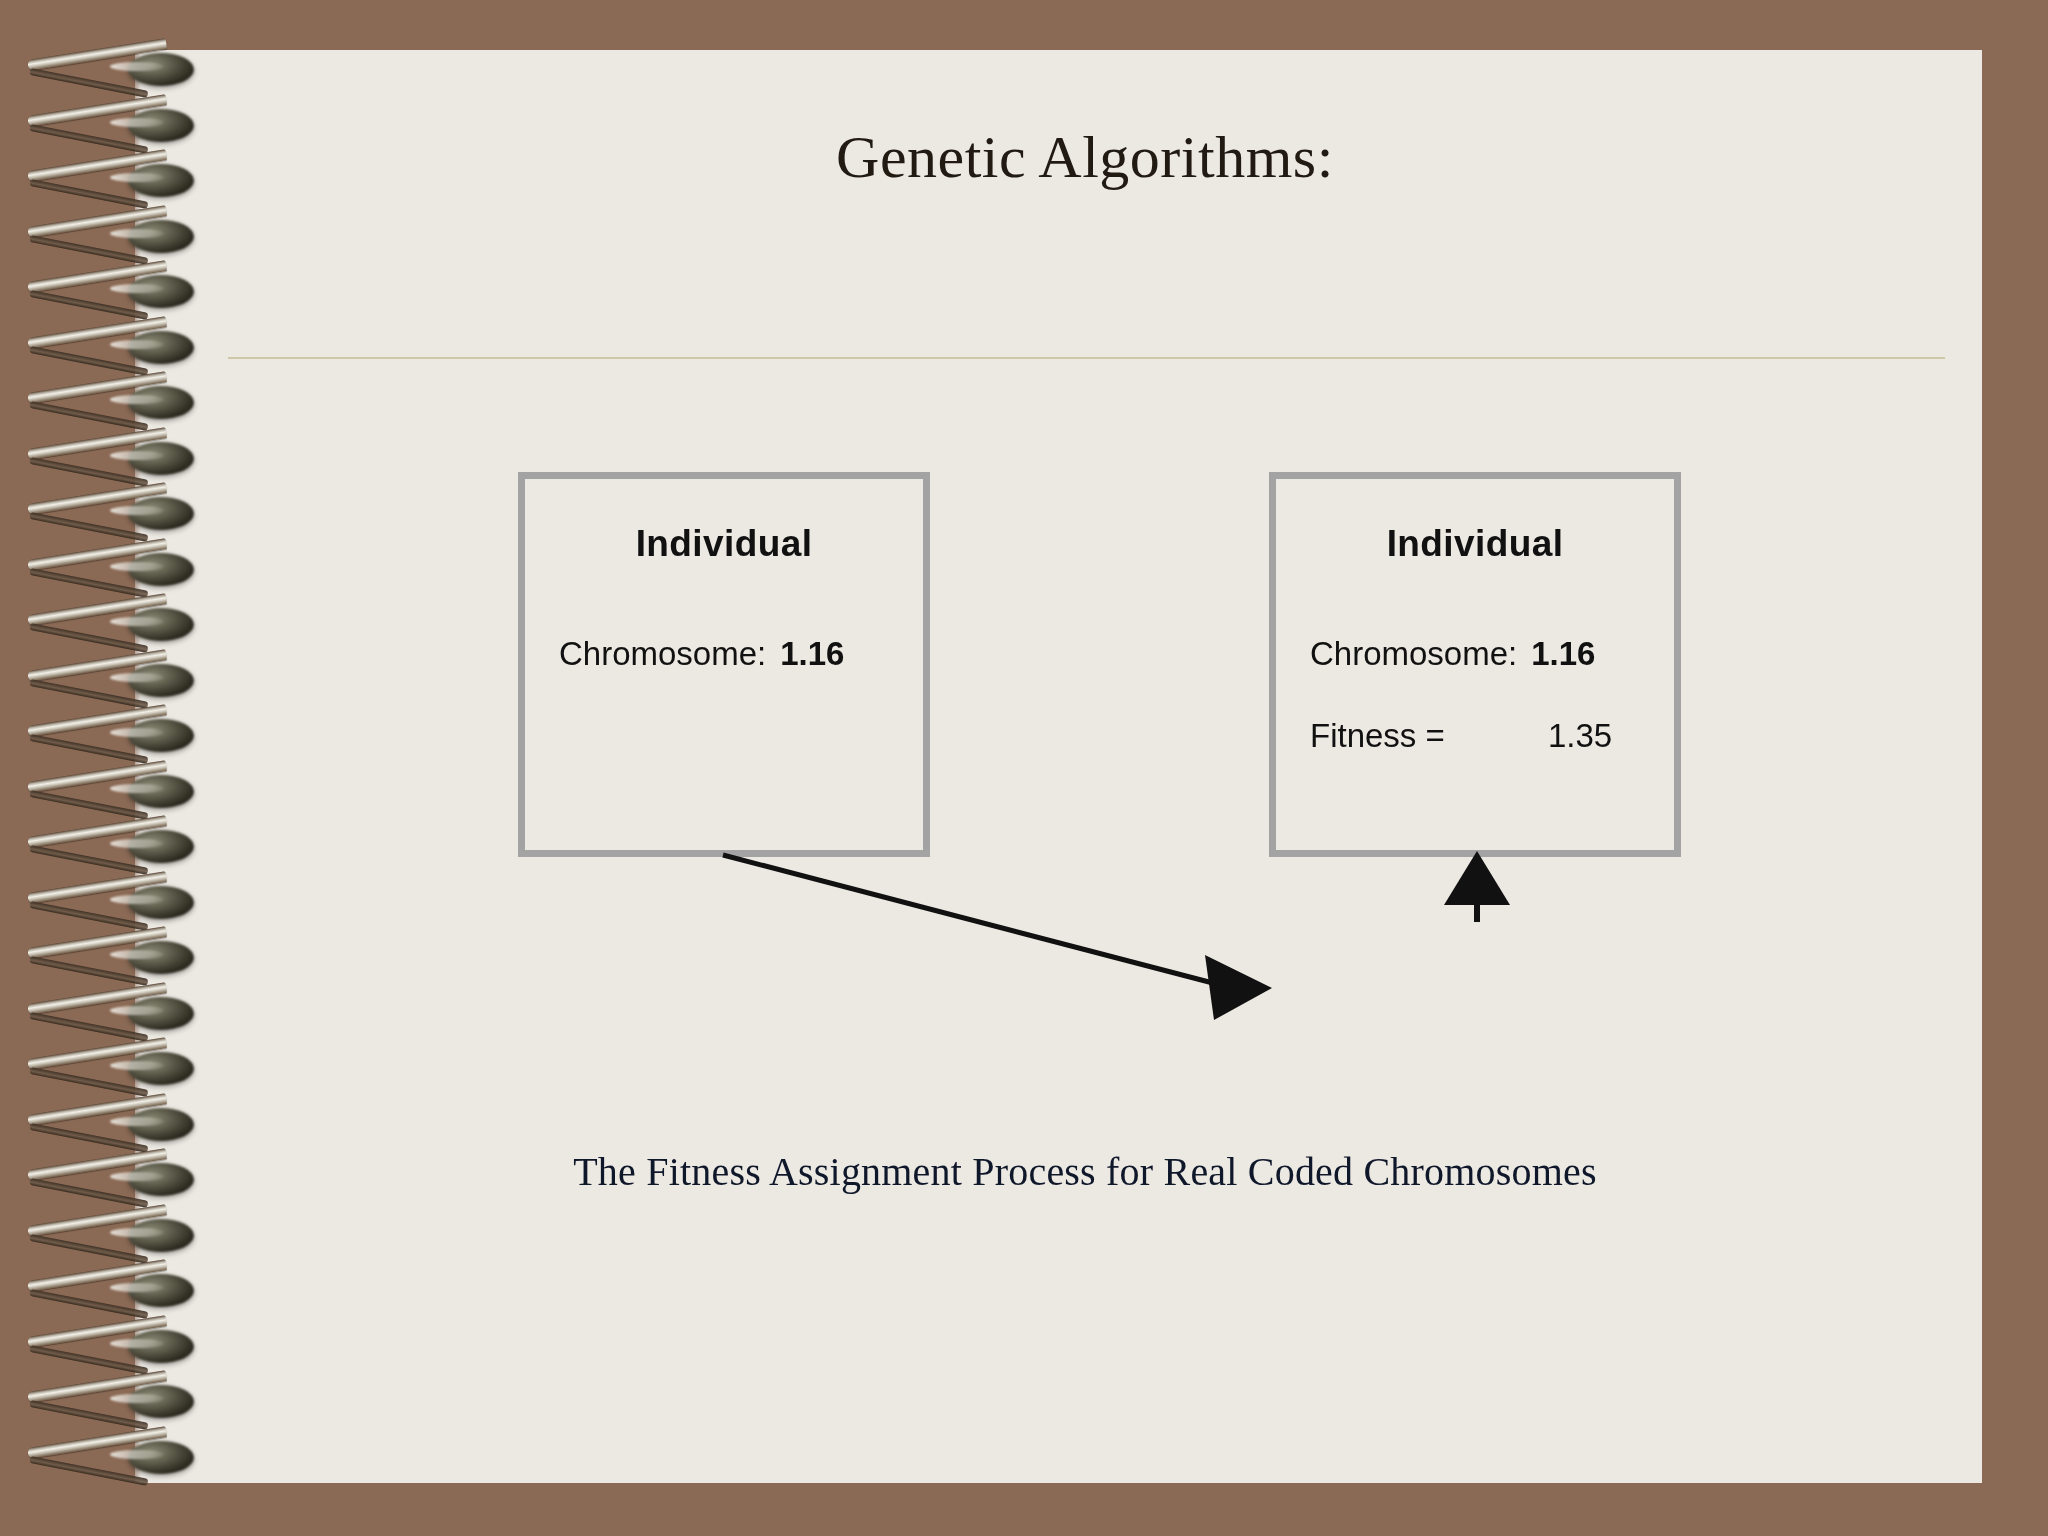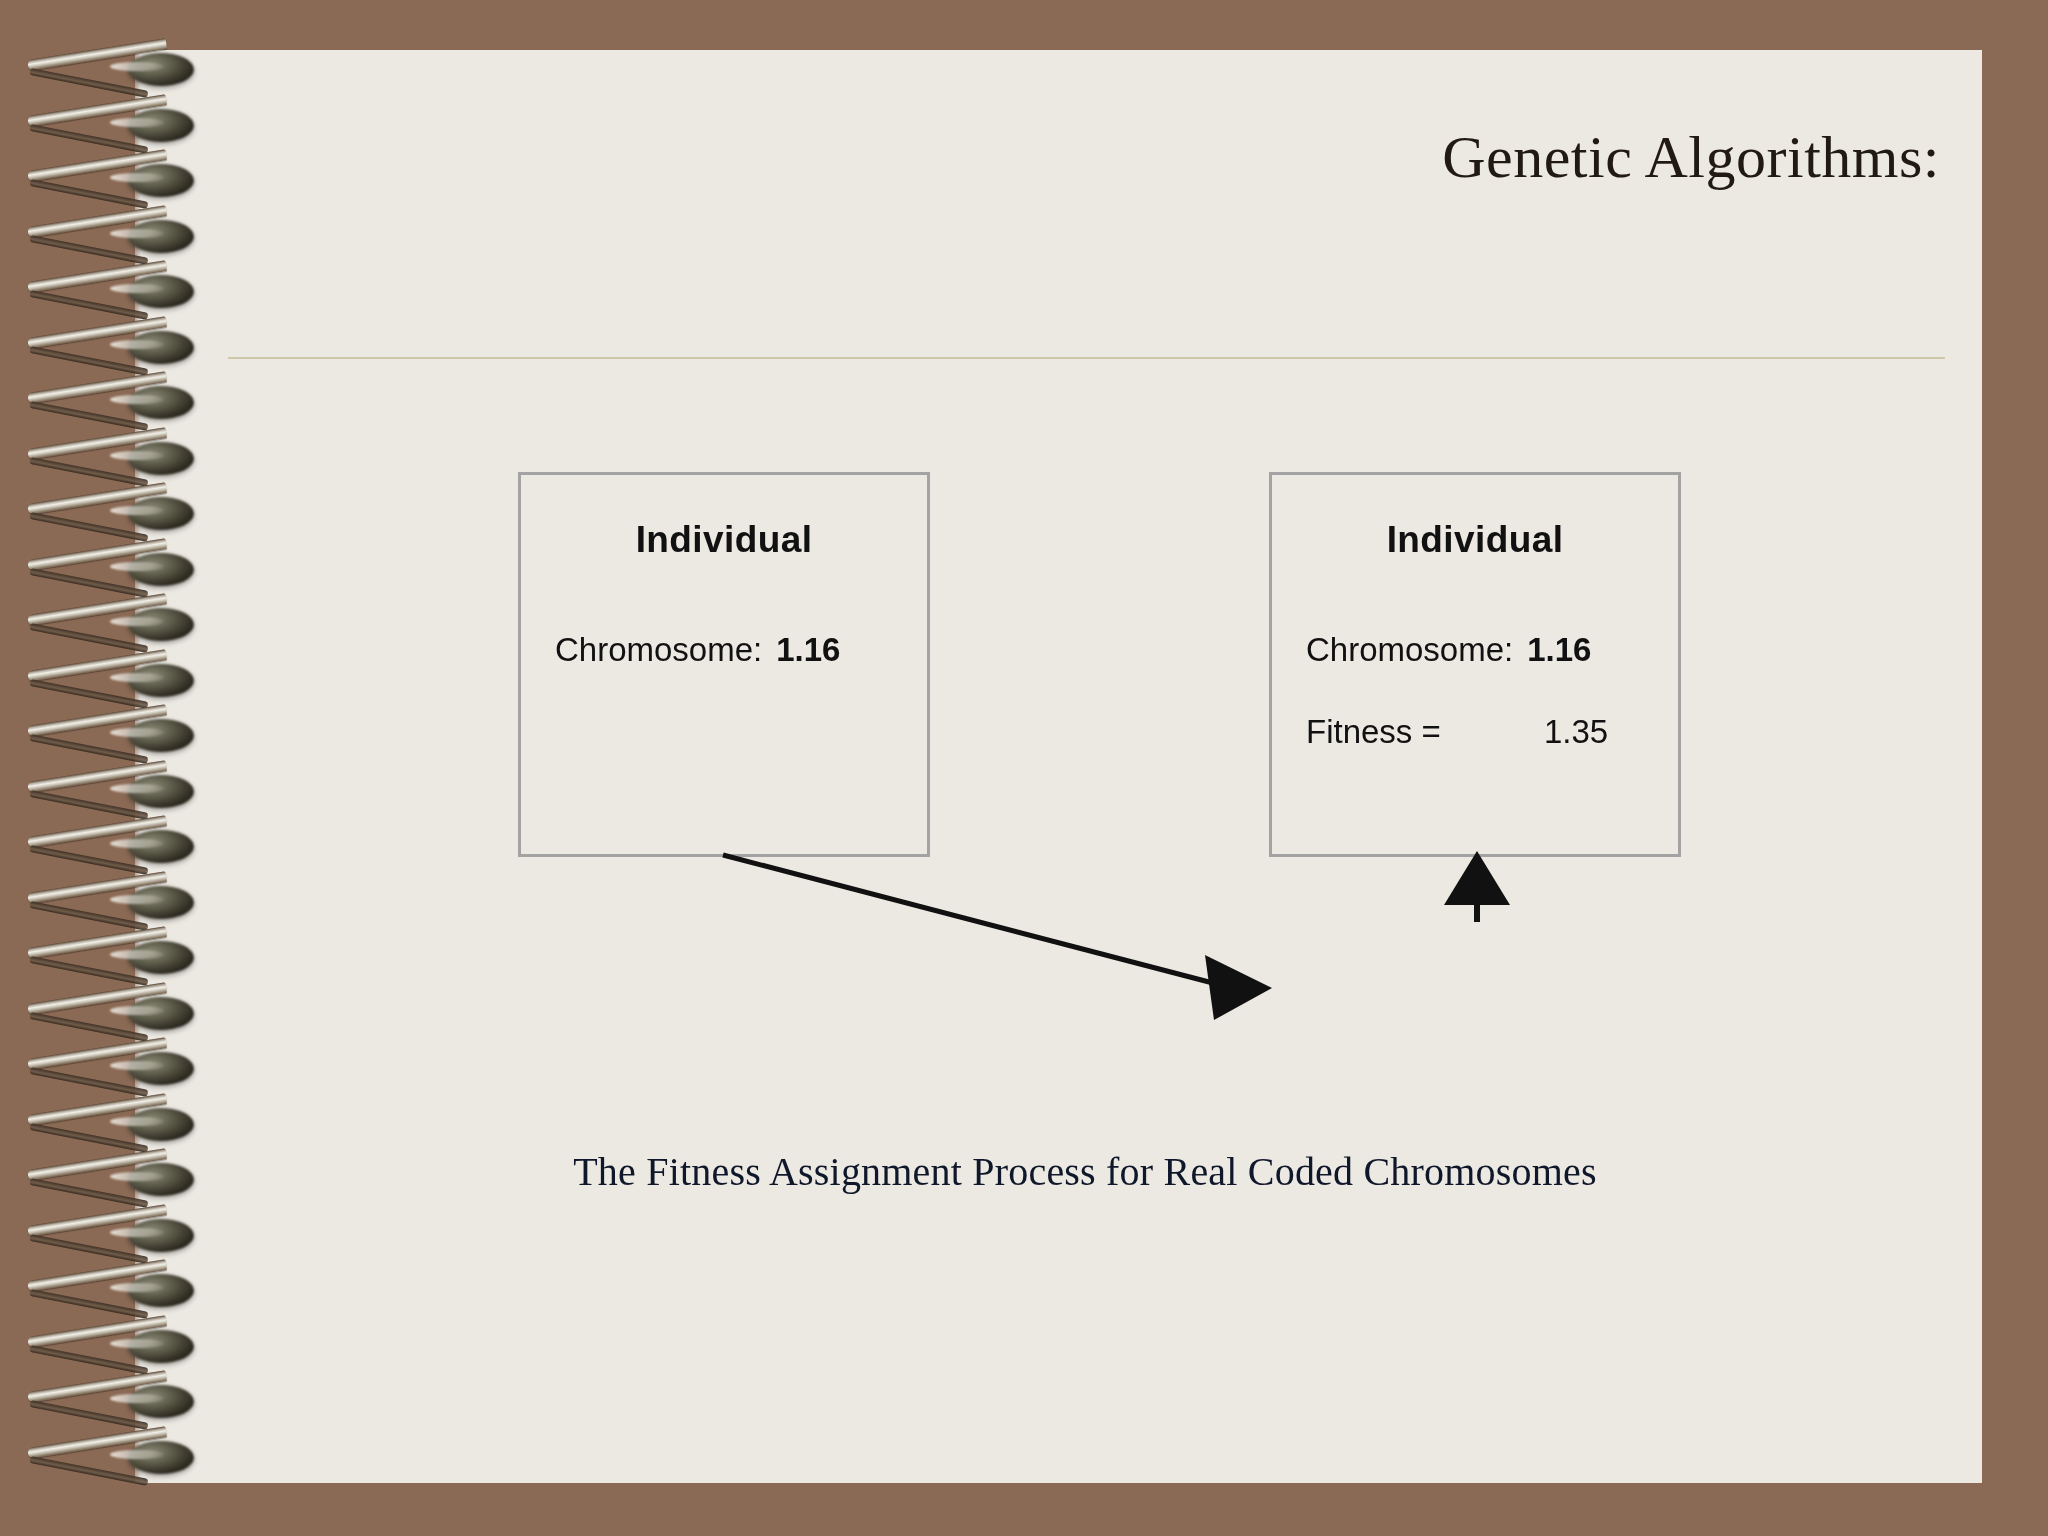--- a/index.html
+++ b/index.html
@@ -97,42 +97,42 @@
     background: linear-gradient(to right, rgba(245,243,236,.85), rgba(170,165,150,.25));
     filter: blur(1px);
   }
 
   
   #title {
     position: absolute;
     left: 230px;
     top: 118px;
     width: 1710px;
-    text-align: right;
+    text-align: center;
     font-family: "Liberation Serif", serif;
     font-size: 60px;
     line-height: 1.30;
     color: #211a12;
     letter-spacing: .5px;
   }
   #title .line { display: block; }
 
   #divider {
     position: absolute;
     left: 228px;
     top: 357px;
     width: 1717px;
     height: 2px;
     background: #cfc8a8;
   }
 
   
   .ind-box {
     position: absolute;
-    border: 3px solid #a3a3a3;
+    border: 7px solid #a3a3a3;
     background: #ece8e2;
     box-sizing: border-box;
   }
   #ind-left  { left: 518px;  top: 472px; width: 412px; height: 385px; }
   #ind-right { left: 1269px; top: 472px; width: 412px; height: 385px; }
 
   .ind-title {
     position: absolute;
     top: 44px;
     left: 0;

